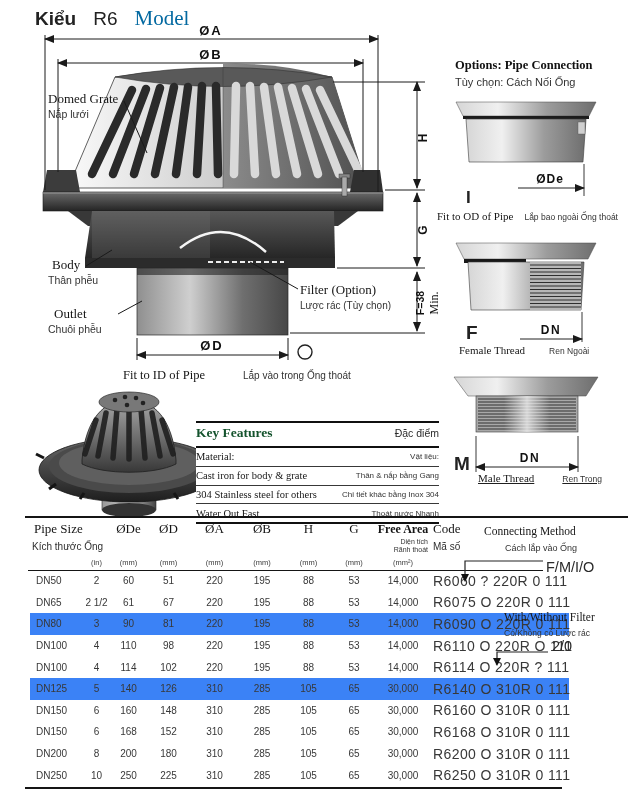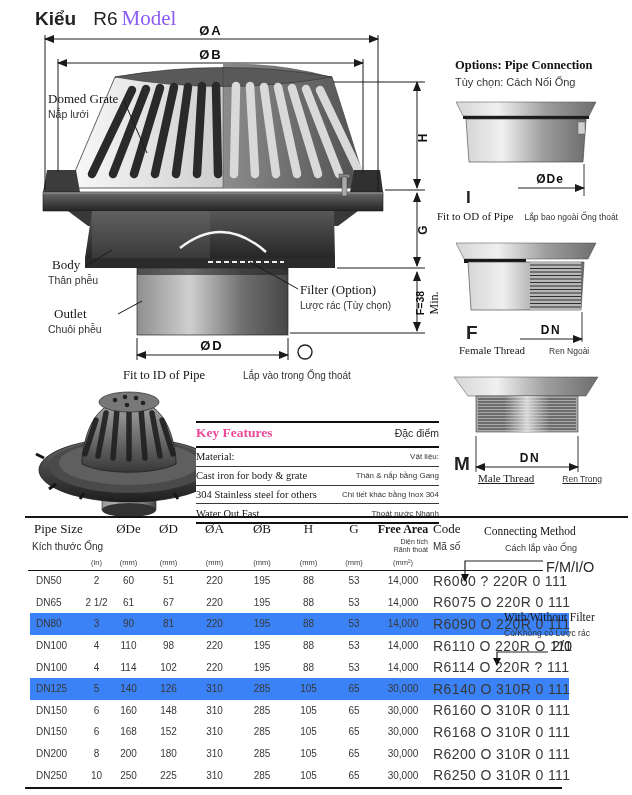--- a/index.html
+++ b/index.html
@@ -4,36 +4,36 @@
 <style>
   html,body{margin:0;padding:0;background:#fff;}
   .page{position:relative;width:632px;height:795px;background:#ffffff;overflow:hidden;
         font-family:"Liberation Sans",sans-serif;color:#1f1f1f;}
   .abs{position:absolute;}
 
   
   .title{left:35px;top:6px;display:flex;align-items:baseline;}
   .title .kieu{font:600 19px "Liberation Sans",sans-serif;color:#222;}
   .title .r6{font:500 19px "Liberation Sans",sans-serif;color:#222;margin-left:17px;}
-  .title .model{font:400 21px "Liberation Serif",serif;color:#8b5cf6;margin-left:4px;}
+  .title .model{font:400 21px "Liberation Serif",serif;color:#0369a1;margin-left:17px;}
 
   
   .opt-title{left:455px;top:58px;font:600 12.5px "Liberation Serif",serif;color:#111;}
   .opt-sub{left:455px;top:76px;font:11px "Liberation Sans",sans-serif;color:#333;}
   .opt-cap{display:flex;align-items:baseline;white-space:nowrap;}
   .opt-cap .en{font:11px "Liberation Serif",serif;color:#161616;}
   .opt-cap .vi{font:8.5px "Liberation Sans",sans-serif;color:#333;}
   .cap-i{left:437px;top:210px;}  .cap-i .vi{margin-left:11px;}
   .cap-f{left:459px;top:344px;}  .cap-f .vi{margin-left:24px;}
   .cap-m{left:478px;top:472px;text-decoration:underline;}  .cap-m .vi{margin-left:28px;}
 
   
   .kf{left:196px;top:421px;width:243px;border-top:2.5px solid #101010;border-bottom:2.5px solid #101010;background:#fff;}
   .kf-header{display:flex;justify-content:space-between;align-items:baseline;height:21px;padding-top:2px;border-bottom:2px solid #101010;}
-  .kf-header .en{font:600 13.5px "Liberation Serif",serif;color:#ec4899;}
+  .kf-header .en{font:600 13.5px "Liberation Serif",serif;color:#14532d;}
   .kf-header .vi{font:10.5px "Liberation Sans",sans-serif;color:#2b2b2b;}
   .kf-row{display:flex;justify-content:space-between;align-items:center;height:17.8px;border-bottom:1px solid #383838;white-space:nowrap;overflow:hidden;}
   .kf-row:last-child{border-bottom:none;}
   .kf-row .en{font:10.5px "Liberation Serif",serif;color:#161616;}
   .kf-row .vi{font:8px "Liberation Sans",sans-serif;color:#333;}
 
   
   .rule{position:absolute;background:#151515;}
   .spec{left:30px;top:518px;width:539px;}
   .head-a{display:grid;grid-template-columns:81px 35px 45px 47px 48px 45px 46px 52px 140px;height:19px;align-items:end;}

